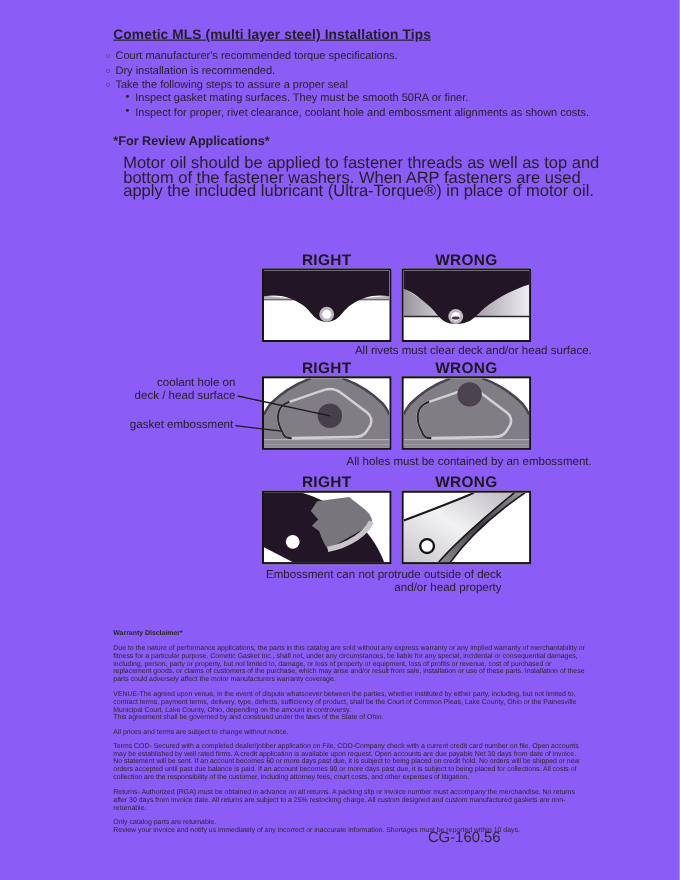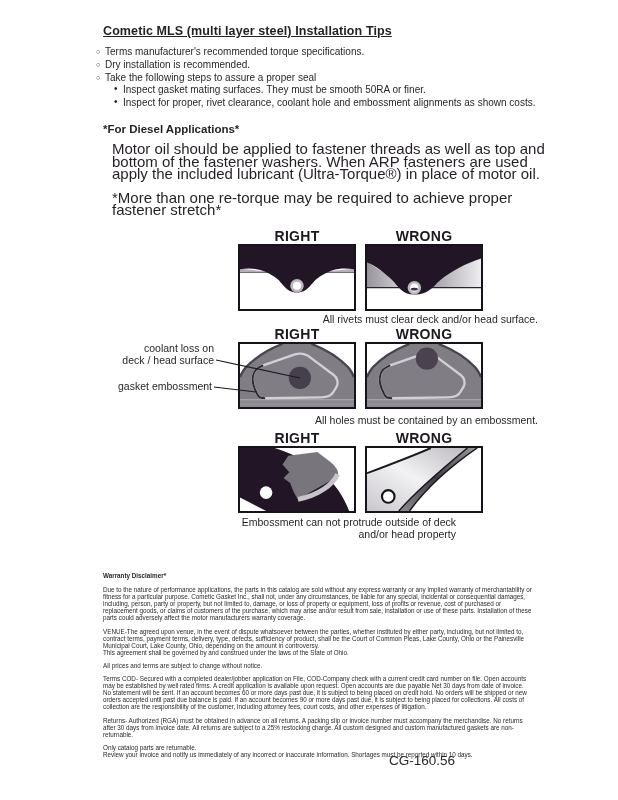--- a/index.html
+++ b/index.html
@@ -1,17 +1,17 @@
 <!DOCTYPE html>
 <html><head>
 <meta charset="utf-8">
 <style>
   html,body{margin:0;padding:0;background:#e8e8e8;}
   .page{
-    position:relative;width:618px;height:800px;background:#ffffff;
+    position:relative;width:618px;height:800px;background:#8b5cf6;
     font-family:"Liberation Sans","DejaVu Sans",sans-serif;color:#241f25;
     overflow:hidden;margin:0 auto;
   }
   
   .content{position:absolute;left:95px;top:24px;width:455px;}
   .title{font-size:12.5px;font-weight:bold;text-decoration:underline;margin:0 0 7px 8px;letter-spacing:.1px;}
   .b1{position:relative;padding-left:10px;font-size:10px;line-height:13px;}
   .b1 .mk{position:absolute;left:1px;top:0;font-size:7px;}
   .b2{position:relative;padding-left:28px;font-size:10px;line-height:12.5px;}
   .b2 .mk{position:absolute;left:19px;top:-1px;font-size:10px;}
@@ -35,42 +35,41 @@
 </head>
 <body>
 
 <div class="page">
 
   <div class="content">
     <h1 class="title">Cometic MLS (multi layer steel) Installation Tips</h1>
 
     <div class="b1">
       <span class="mk">○</span>
-      <span>Terms manufacturer's recommended torque specifications.</span>
+      <span>Court manufacturer's recommended torque specifications.</span>
     </div>
     <div class="b1">
       <span class="mk">○</span>
       <span>Dry installation is recommended.</span>
     </div>
     <div class="b1">
       <span class="mk">○</span>
       <span>Take the following steps to assure a proper seal</span>
     </div>
     <div class="b2">
       <span class="mk">•</span>
       <span>Inspect gasket mating surfaces.  They must be smooth 50RA or finer.</span>
     </div>
     <div class="b2">
       <span class="mk">•</span>
       <span>Inspect for proper, rivet clearance, coolant hole and embossment alignments as shown costs.</span>
     </div>
 
-    <h2 class="diesel-h">*For Diesel Applications*</h2>
+    <h2 class="diesel-h">*For Review Applications*</h2>
     <p class="para">Motor oil should be applied to fastener threads as well as top and bottom of the fastener washers. When ARP fasteners are used apply the included lubricant (Ultra-Torque®) in place of motor oil.</p>
-    <p class="para" style="margin-top:11px">*More than one re-torque may be required to achieve proper fastener stretch*</p>
   </div>
 
   <div class="diagrams">
 
     <div class="rw" style="left:143px;top:0">RIGHT</div>
     <div class="rw" style="left:270px;top:0">WRONG</div>
 
     <div class="panel" style="left:143px;top:16px">
       <svg viewBox="0 0 118 65" preserveAspectRatio="none">
         <rect x="0" y="0" width="118" height="65" fill="#ffffff"></rect>
@@ -103,21 +102,21 @@
         <circle cx="49" cy="43" r="4.2" fill="#ffffff"></circle>
         <ellipse cx="49" cy="44.5" rx="3.6" ry="1.4" fill="#3a3340"></ellipse>
       </svg>
     </div>
     <div class="cap" style="left:143px;top:86px;width:300px">All rivets must clear deck and/or head surface.</div>
 
     <div class="rw" style="left:143px;top:98px">RIGHT</div>
     <div class="rw" style="left:270px;top:98px">WRONG</div>
 
     <div class="ann" style="left:0;top:115px;width:119px">
-      <span>coolant loss on</span><br>
+      <span>coolant hole on</span><br>
       <span>deck / head surface</span>
     </div>
     <div class="ann" style="left:0;top:153px;width:117px">gasket embossment</div>
 
     <div class="panel" style="left:143px;top:114px">
       <svg viewBox="0 0 118 65" preserveAspectRatio="none">
         <rect x="0" y="0" width="118" height="65" fill="#807d84"></rect>
         <rect x="0" y="58" width="118" height="7" fill="#8b888f"></rect>
         <line x1="0" y1="57.5" x2="118" y2="57.5" stroke="#b2afb5" stroke-width="1.2"></line>
         <line x1="0" y1="62" x2="118" y2="62" stroke="#9f9ca3" stroke-width="0.8"></line>

